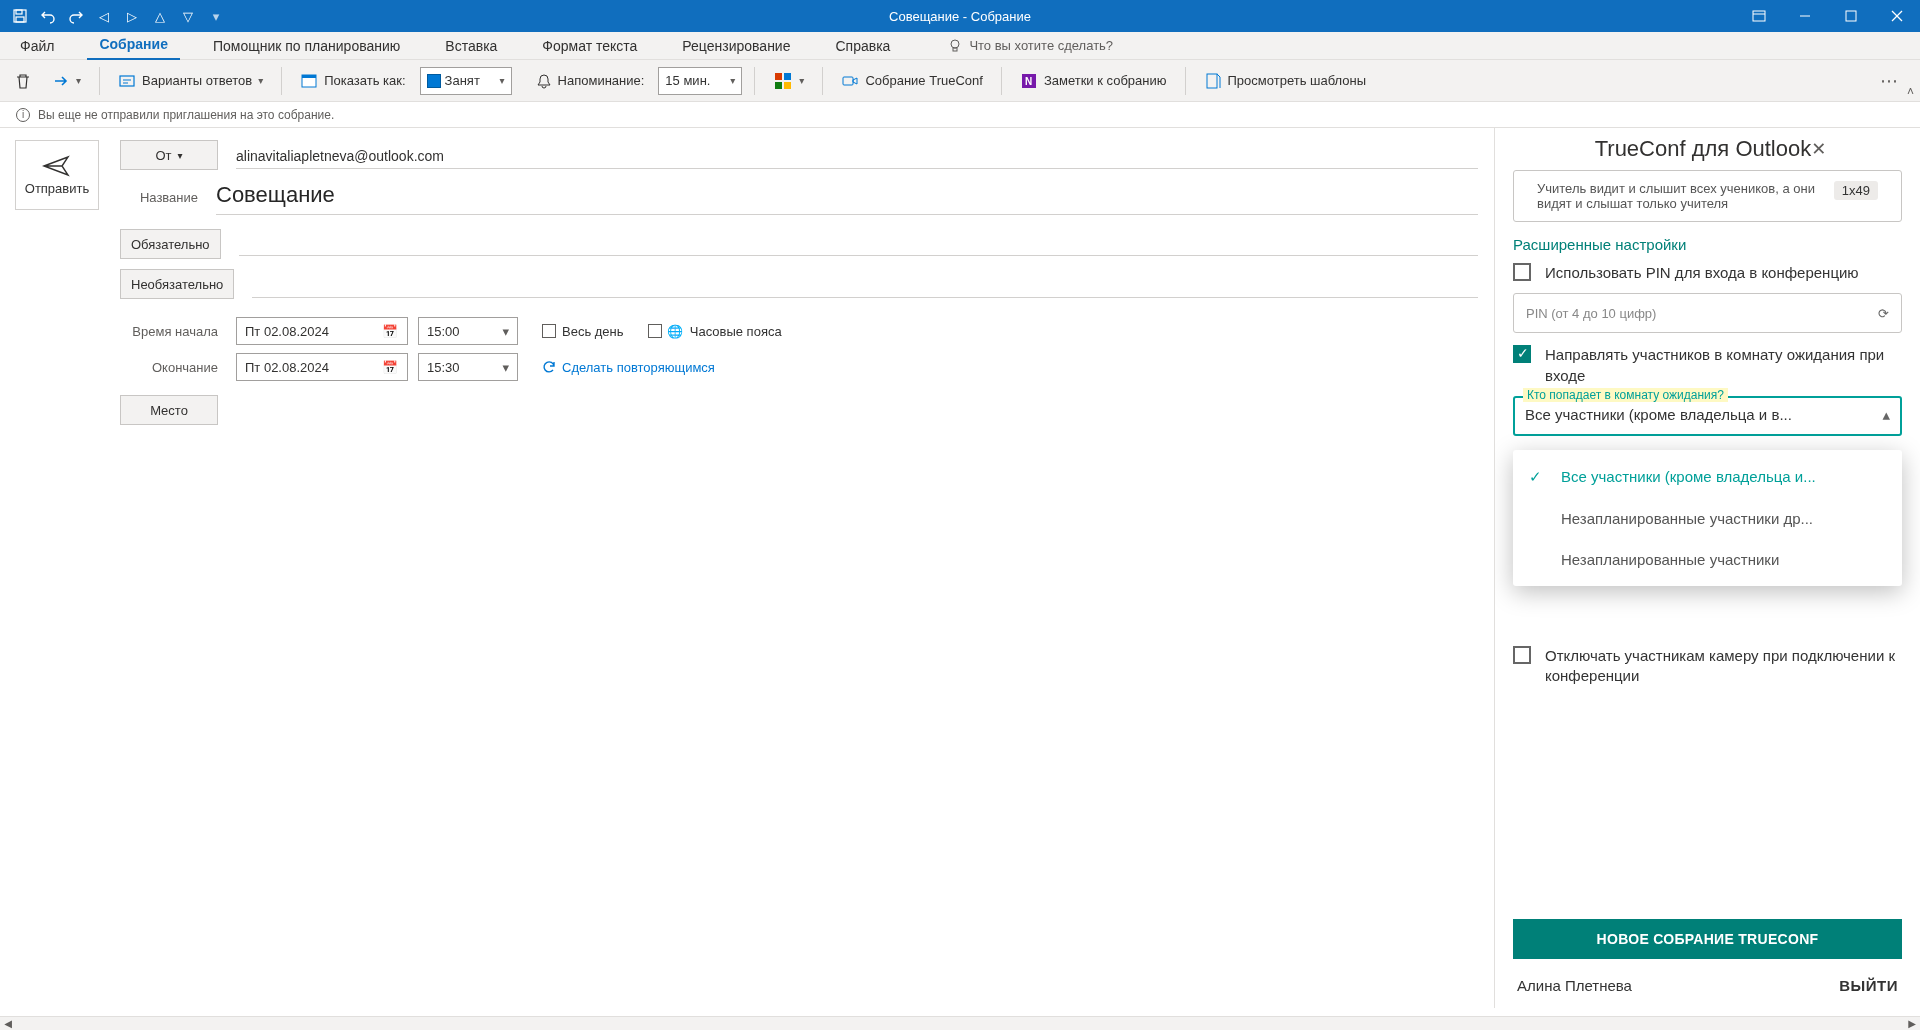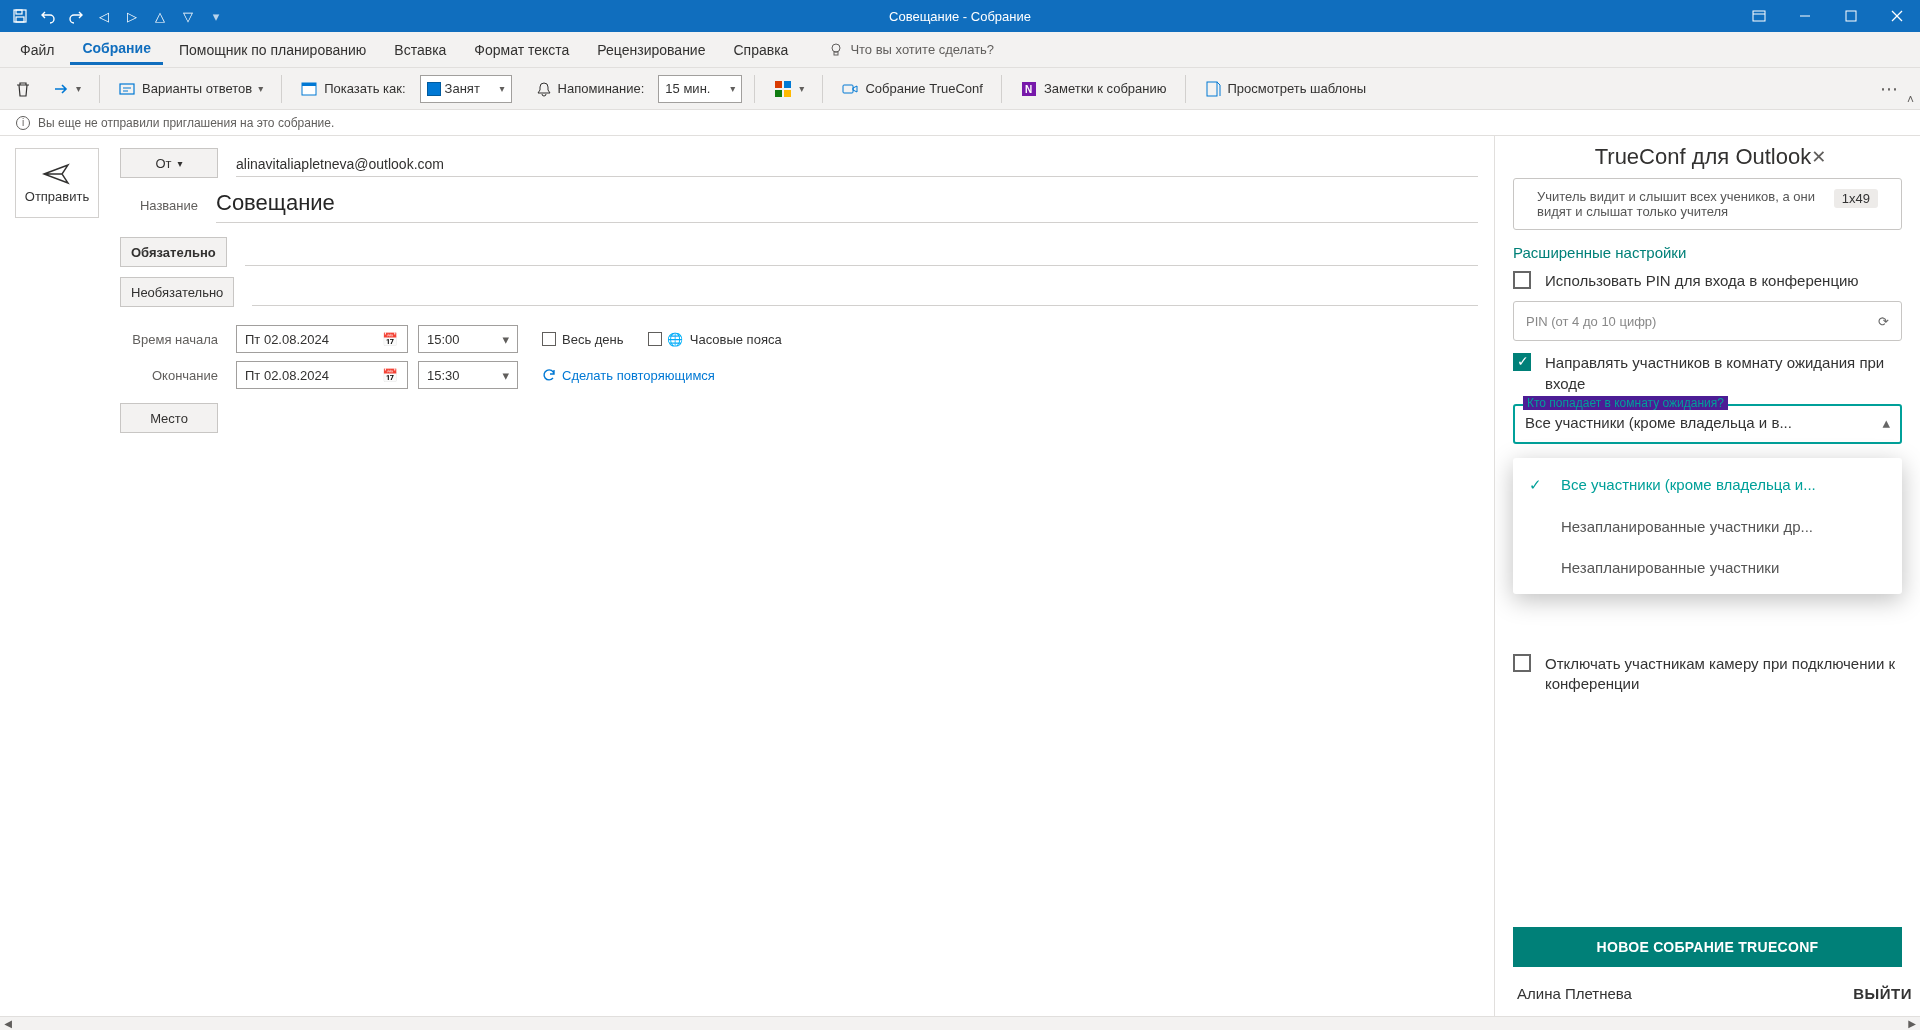--- a/index.html
+++ b/index.html
@@ -7,21 +7,21 @@
 
 
 .titlebar { height: 32px; background: #106ebe; color: #fff; display: flex; align-items: center; position: relative; }
 .titlebar .qat { display: flex; align-items: center; gap: 4px; padding-left: 8px; }
 .titlebar .qat-btn { width: 24px; height: 24px; display:flex;align-items:center;justify-content:center; color:#fff; }
 .titlebar .title { position: absolute; left:50%; transform:translateX(-50%); font-size: 13px; }
 .titlebar .wincontrols { position:absolute; right:0; display:flex; }
 .titlebar .wincontrols .wbtn { width:46px; height:32px; display:flex;align-items:center;justify-content:center; }
 
 
-.menubar { height: 36px; background:#f3f2f1; border-bottom:1px solid #e1dfdd; display:flex; align-items:center; padding:0 8px; gap:4px;}
+.menubar { height: 28px; background:#f3f2f1; border-bottom:1px solid #e1dfdd; display:flex; align-items:center; padding:0 8px; gap:21px;}
 .menubar .tab { padding:6px 12px; font-size:14px; color:#323130; }
 .menubar .tab.active { color:#106ebe; border-bottom:3px solid #106ebe; font-weight:600; }
 .menubar .tell { margin-left:24px; display:flex;align-items:center; gap:6px; color:#605e5c;}
 .bulb { width:16px;height:16px; }
 
 
 .ribbon { height: 42px; background:#f3f2f1; border-bottom:1px solid #e1dfdd; display:flex; align-items:center; padding:0 8px; gap:8px; position:relative;}
 .ribbon .r-btn { display:flex; align-items:center; gap:6px; padding:4px 6px; font-size:13px; color:#323130;}
 .ribbon .sep { width:1px; height:28px; background:#d2d0ce; margin:0 4px;}
 .ribbon .combo { height:28px; border:1px solid #a19f9d; background:#fff; display:flex;align-items:center; padding:0 6px; gap:4px;}
@@ -62,29 +62,29 @@
 .badge { background:#edebe9; border-radius:3px; padding:2px 8px; font-size:13px; color:#333;}
 .section-title { color:#008078; font-size:15px; margin:14px 0 10px 0;}
 .row-chk { display:flex; gap:14px; align-items:flex-start; margin-bottom:10px;}
 .row-chk .box { width:18px;height:18px; border:2px solid #666; flex-shrink:0;}
 .row-chk .box.checked { background:#008078; border-color:#008078; position:relative;}
 .row-chk .box.checked::after { content:"✓"; color:#fff; position:absolute; left:2px; top:-2px; font-size:14px;}
 .row-chk .txt { font-size:15px; color:#333; line-height:1.35;}
 .pin-row { border:1px solid #c8c6c4; border-radius:3px; height:40px; display:flex; align-items:center; padding:0 12px; color:#888; margin-bottom:12px;}
 .pin-row .refresh { margin-left:auto; color:#666;}
 .select-wrap { border:2px solid #00a099; border-radius:3px; padding:4px 10px 6px 10px; position:relative;}
-.select-wrap .legend { position:absolute; top:-10px; left:8px; background:#4c1d95; padding:0 4px; color:#00a099; font-size:12px;}
+.select-wrap .legend { position:absolute; top:-10px; left:8px; background:#fef9c3; padding:0 4px; color:#00a099; font-size:12px;}
 .select-wrap .val { font-size:15px; color:#333; padding:4px 0; display:flex; align-items:center;}
 .select-wrap .caret-up { margin-left:auto; color:#666;}
 .dropdown { position:absolute; left:0; right:0; top:54px; background:#fff; border-radius:3px; box-shadow:0 6px 24px rgba(0,0,0,0.25); z-index:10; padding:6px 0;}
 .dropdown .opt { padding:12px 16px; font-size:15px; color:#555; display:flex; align-items:center; gap:14px;}
 .dropdown .opt.selected { color:#00a099;}
 .dropdown .opt .chkmark { width:18px; color:#00a099;}
 .new-meeting-btn { background:#008078; color:#fff; height:40px; display:flex; align-items:center; justify-content:center; font-size:14px; font-weight:600; letter-spacing:0.3px; margin:8px 18px;}
-.panel-footer { display:flex; align-items:center; justify-content:space-between; padding:10px 8px 14px 22px;}
+.panel-footer { display:flex; align-items:center; justify-content:space-between; padding:10px 22px 14px 22px;}
 .panel-footer .user { font-size:15px; color:#333;}
 .panel-footer .logout { font-size:15px; font-weight:600; color:#333; letter-spacing:0.5px;}
 .bottom-mute { margin-top:210px;}
 
 
 .hscroll { height:14px; background:#f3f2f1; border-top:1px solid #e1dfdd; display:flex; align-items:center; position:absolute; bottom:0; left:0; right:0;}
 .hscroll .arrow { width:16px; height:14px; display:flex;align-items:center;justify-content:center; font-size:10px; color:#605e5c;}
 .hscroll .track { flex:1; height:14px;}
 
 svg { display:block; }
@@ -278,21 +278,21 @@
 
         <div style="display:flex; align-items:center; margin-bottom:14px;">
           <div class="lbl-text" style="width:78px">Название</div>
           <div class="field-col">
               <div class="field-line big">Совещание</div>
             </div>
         </div>
       </div>
     </div>
 
-    <div style="display:flex; align-items:center; margin-bottom:10px;font-weight:bold;">
+    <div style="display:flex; align-items:flex-start; margin-bottom:10px;">
       <div style="width:108px"></div>
       <div class="lbl-btn">Обязательно</div>
       <div class="field-col">
           <div class="field-line">&nbsp;</div>
         </div>
     </div>
 
     <div style="display:flex; align-items:center; margin-bottom:18px;">
       <div style="width:108px"></div>
       <div class="lbl-btn">Необязательно</div>

